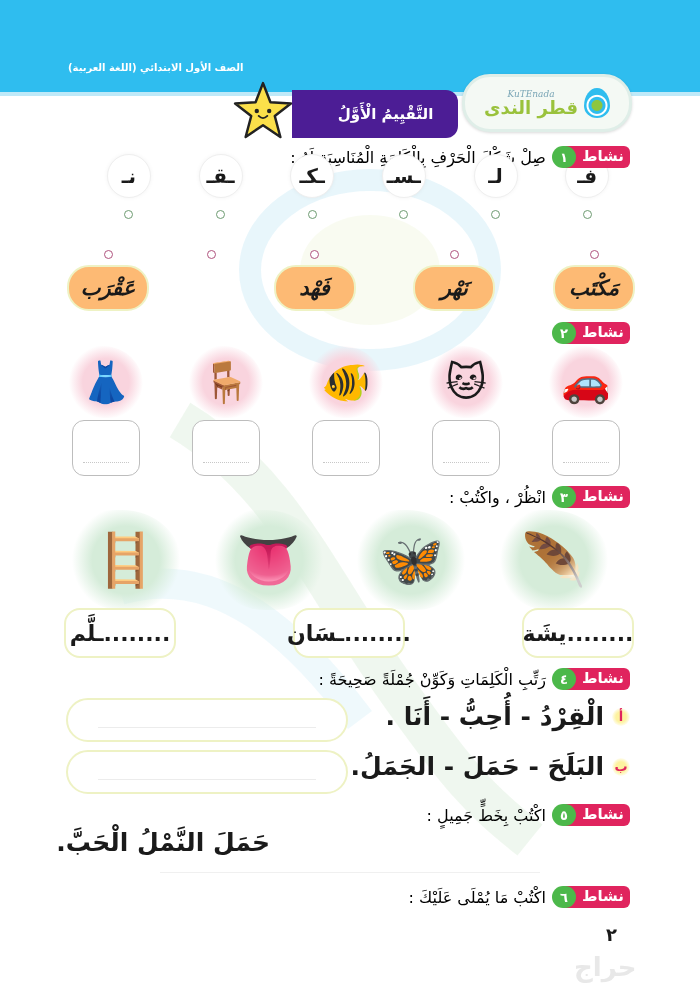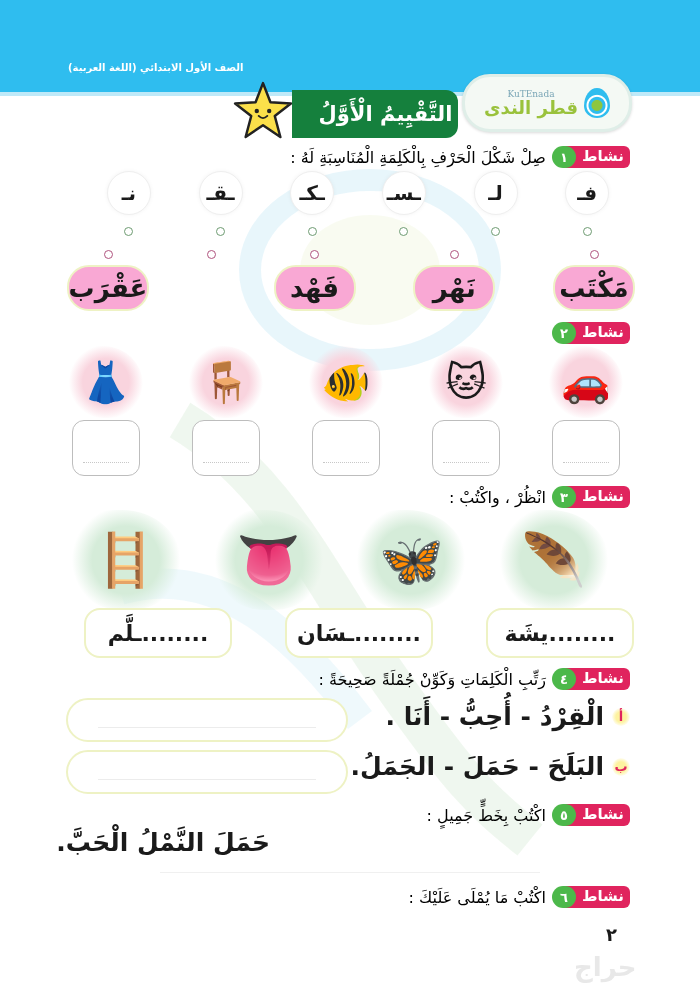--- a/index.html
+++ b/index.html
@@ -5,63 +5,63 @@
     * { box-sizing: border-box; margin: 0; padding: 0; }
     html, body { width: 700px; height: 990px; overflow: hidden; background: #ffffff; }
     body { position: relative; font-family: "DejaVu Sans", sans-serif; color: #1a1a1a; }
 
     
     .header-band { position: absolute; left: 0; top: 0; width: 700px; height: 92px; background: #2fbdef; }
     .header-band::after { content: ""; position: absolute; left: 0; bottom: -4px; width: 700px; height: 4px; background: #bfe9f8; }
     .header-title { position: absolute; left: 68px; top: 62px; font-size: 10px; font-weight: bold; color: #ffffff; direction: rtl; white-space: nowrap; }
     .logo { position: absolute; left: 462px; top: 74px; width: 170px; height: 58px; border-radius: 28px; background: #f4f9f4; border: 3px solid #dfeee8; box-shadow: 0 1px 3px rgba(0,0,0,.15); display: flex; align-items: center; justify-content: center; gap: 6px; direction: ltr; }
     .logo-text { display: flex; flex-direction: column; align-items: center; line-height: 1; }
-    .logo-latin { font-size: 9px; color: #7aa6b6; font-family: "DejaVu Serif", serif; }
+    .logo-latin { font-size: 9px; color: #7aa6b6; font-style: italic; font-family: "DejaVu Serif", serif; }
     .logo-ar { font-size: 18px; font-weight: bold; color: #9ac23c; }
     .logo-drop { width: 26px; height: 30px; border-radius: 50% 50% 50% 50% / 60% 60% 40% 40%; background: radial-gradient(circle at 50% 58%, #8dc63f 0 5px, #2fbdef 6px 8px, #ffffff 9px 10px, #2fbdef 11px); }
 
     
-    .title-pill { position: absolute; left: 292px; top: 90px; width: 166px; height: 48px; background: #15803d; border-radius: 0 12px 12px 0; color: #fff; font-size: 21px; font-weight: bold; display: flex; align-items: center; justify-content: center; padding-left: 21px; }
+    .title-pill { position: absolute; left: 292px; top: 90px; width: 166px; height: 48px; background: #4c1d95; border-radius: 0 12px 12px 0; color: #fff; font-size: 15px; font-weight: bold; display: flex; align-items: center; justify-content: center; padding-left: 21px; }
     .star { position: absolute; left: 232px; top: 80px; width: 62px; height: 62px; }
 
     
     .watermark { position: absolute; left: 60px; top: 160px; width: 560px; height: 700px; pointer-events: none; opacity: .35; }
 
     
     .activity { position: absolute; right: 70px; display: flex; align-items: center; direction: rtl; gap: 6px; }
     .badge { display: flex; align-items: center; direction: rtl; }
     .badge-word { background: #e0245e; color: #fff; font-size: 15px; font-weight: bold; padding: 1px 6px 3px 22px; border-radius: 6px; position: relative; z-index: 1; }
     .badge-num { background: #4cb84a; color: #fff; font-size: 13px; font-weight: bold; min-width: 24px; height: 22px; border-radius: 11px; display: flex; align-items: center; justify-content: center; margin-right: -16px; z-index: 2; position: relative; }
     .badge { flex-direction: row; }
     .activity-text { font-size: 16px; font-weight: normal; color: #000000; white-space: nowrap; }
 
     
-    .letters { position: absolute; top: 171px; left: 83px; width: 550px; display: flex; flex-direction: row-reverse; justify-content: space-between; }
+    .letters { position: absolute; top: 154px; left: 83px; width: 550px; display: flex; flex-direction: row-reverse; justify-content: space-between; }
     .letter-col { width: 92px; display: flex; flex-direction: column; align-items: center; }
     .letter-circle { width: 44px; height: 44px; border-radius: 50%; background: #fff; border: 1px solid #efefef; box-shadow: 0 0 4px rgba(0,0,0,.05); font-size: 20px; font-weight: bold; display: flex; align-items: center; justify-content: center; }
     .dot { width: 9px; height: 9px; border-radius: 50%; border: 1.3px solid #6e9b72; background: #fff; margin-top: 12px; }
     .words { position: absolute; top: 250px; left: 67px; width: 568px; display: flex; flex-direction: row-reverse; justify-content: space-between; }
     .word-col { display: flex; flex-direction: column; align-items: center; }
     .word-col .dot { border-color: #b0547f; margin: 0 0 6px 0; }
-    .word-box { width: 82px; height: 46px; border: 2px solid #eef2c4; border-radius: 22px; background: #f9a8d4; font-size: 26px; font-weight: bold; display: flex; align-items: center; justify-content: center; }
+    .word-box { width: 82px; height: 46px; border: 2px solid #eef2c4; border-radius: 22px; background: #fdba74; font-size: 21px; font-weight: bold; display: flex; align-items: center; justify-content: center; font-style: italic; }
 
     
     .pics2 { position: absolute; top: 346px; left: 68px; width: 556px; display: flex; flex-direction: row-reverse; justify-content: space-between; }
     .pic2-col { width: 76px; display: flex; flex-direction: column; align-items: center; }
     .pic-splash { width: 74px; height: 72px; border-radius: 42% 58% 50% 50%; display: flex; align-items: center; justify-content: center; font-size: 40px; }
     .pink { background: radial-gradient(circle, #f9d4de 0 45%, rgba(249,212,222,0) 72%); }
     .green { background: radial-gradient(circle, #d5ecd9 0 45%, rgba(213,236,217,0) 72%); }
     .write-box { width: 68px; height: 56px; border: 1.5px solid #bdbdbd; border-radius: 12px; background: #fff; margin-top: 2px; position: relative; }
     .write-box::after { content: ""; position: absolute; left: 10px; right: 10px; bottom: 12px; border-bottom: 1px dotted #c8c8c8; }
 
     
     .pics3 { position: absolute; top: 510px; left: 70px; width: 540px; display: flex; flex-direction: row-reverse; justify-content: space-between; }
     .pic3 { width: 112px; height: 100px; display: flex; align-items: center; justify-content: center; font-size: 52px; }
     .fill-row { position: absolute; top: 608px; left: 64px; width: 570px; display: flex; flex-direction: row-reverse; justify-content: space-between; }
-    .fill-box { width: 148px; height: 50px; border: 2px solid #eef2c4; border-radius: 16px; background: #fff; font-size: 22px; font-weight: bold; display: flex; align-items: center; justify-content: center; direction: rtl; margin-left: 20px; }
+    .fill-box { width: 112px; height: 50px; border: 2px solid #eef2c4; border-radius: 16px; background: #fff; font-size: 22px; font-weight: bold; display: flex; align-items: center; justify-content: center; direction: rtl; }
 
     
     .sentence-row { position: absolute; right: 70px; display: flex; align-items: center; direction: rtl; gap: 8px; }
     .sent-marker { width: 18px; height: 18px; border-radius: 50%; background: radial-gradient(circle, #fdf2a0 0 40%, rgba(253,242,160,0) 75%); color: #e0245e; font-size: 13px; font-weight: bold; display: flex; align-items: center; justify-content: center; }
     .sent-text { font-size: 25px; font-weight: bold; white-space: nowrap; }
     .answer-box { position: absolute; left: 66px; width: 282px; height: 44px; border: 2px solid #eef2c4; border-radius: 22px; background: #fff; }
     .answer-box::after { content: ""; position: absolute; left: 30px; right: 30px; bottom: 12px; border-bottom: 1px solid #ececec; }
 
     
     .calligraphy { position: absolute; right: 430px; top: 828px; font-size: 25px; font-weight: bold; direction: rtl; white-space: nowrap; }

